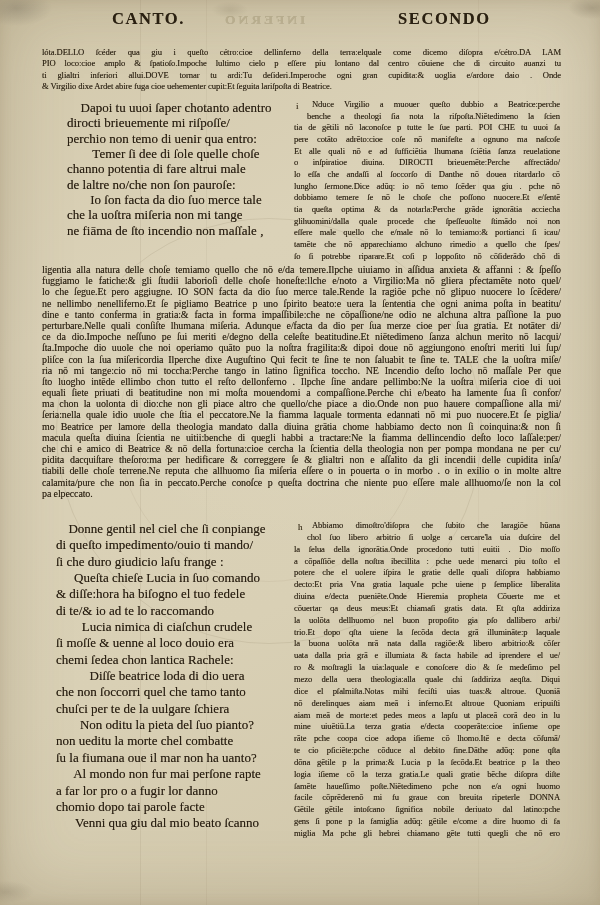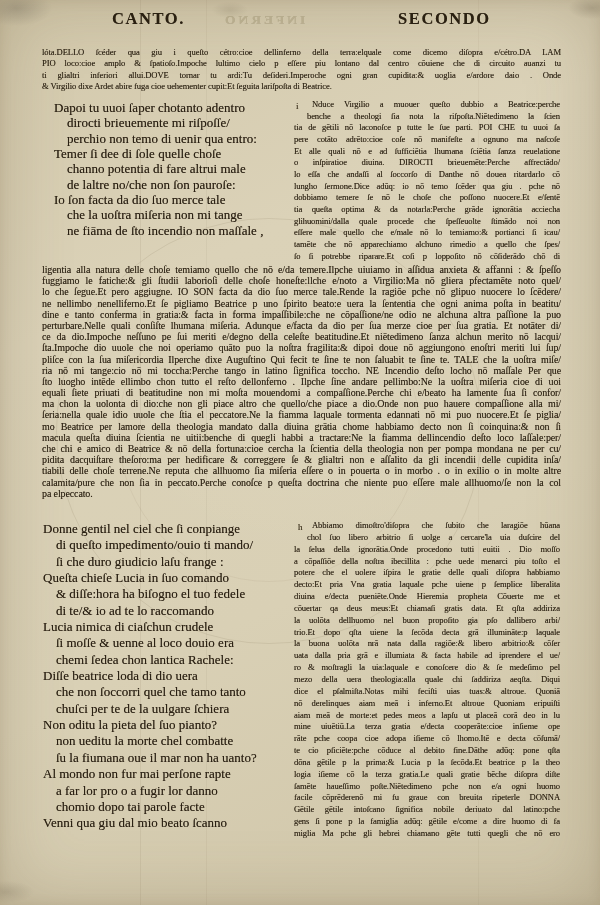--- a/index.html
+++ b/index.html
@@ -40,21 +40,21 @@
   .comm{font-size:8.6px;letter-spacing:-0.12px;position:absolute;}
   .comm-1{left:294px;top:99px;width:266px;line-height:11.65px;}
   .comm-2{left:294px;top:520px;width:266px;line-height:11.85px;}
   .middle{position:absolute;left:42px;top:264px;width:519px;
     font-size:10px;line-height:11.18px;letter-spacing:-0.12px;}
 
   .verse{position:absolute;font-size:13px;color:#2a2013;letter-spacing:0;}
   .verse-1{left:54px;top:100px;width:244px;line-height:15.35px;}
   .verse-2{left:43px;top:521px;width:248px;line-height:16.35px;}
   .verse .tl{padding-left:13px;}
-  .verse .t0{padding-left:0;}
+  .verse .t0{padding-left:0;text-align:center;}
 
   .ind-a{padding-left:18px;}
   .ind-b{padding-left:13px;}
   .guide{position:absolute;font-size:9px;color:#40351f;}
   .comm-1 .guide{left:2px;top:2px;}
   .comm-2 .guide{left:4px;top:2px;}
 </style>
 </head>
 <body>
 

